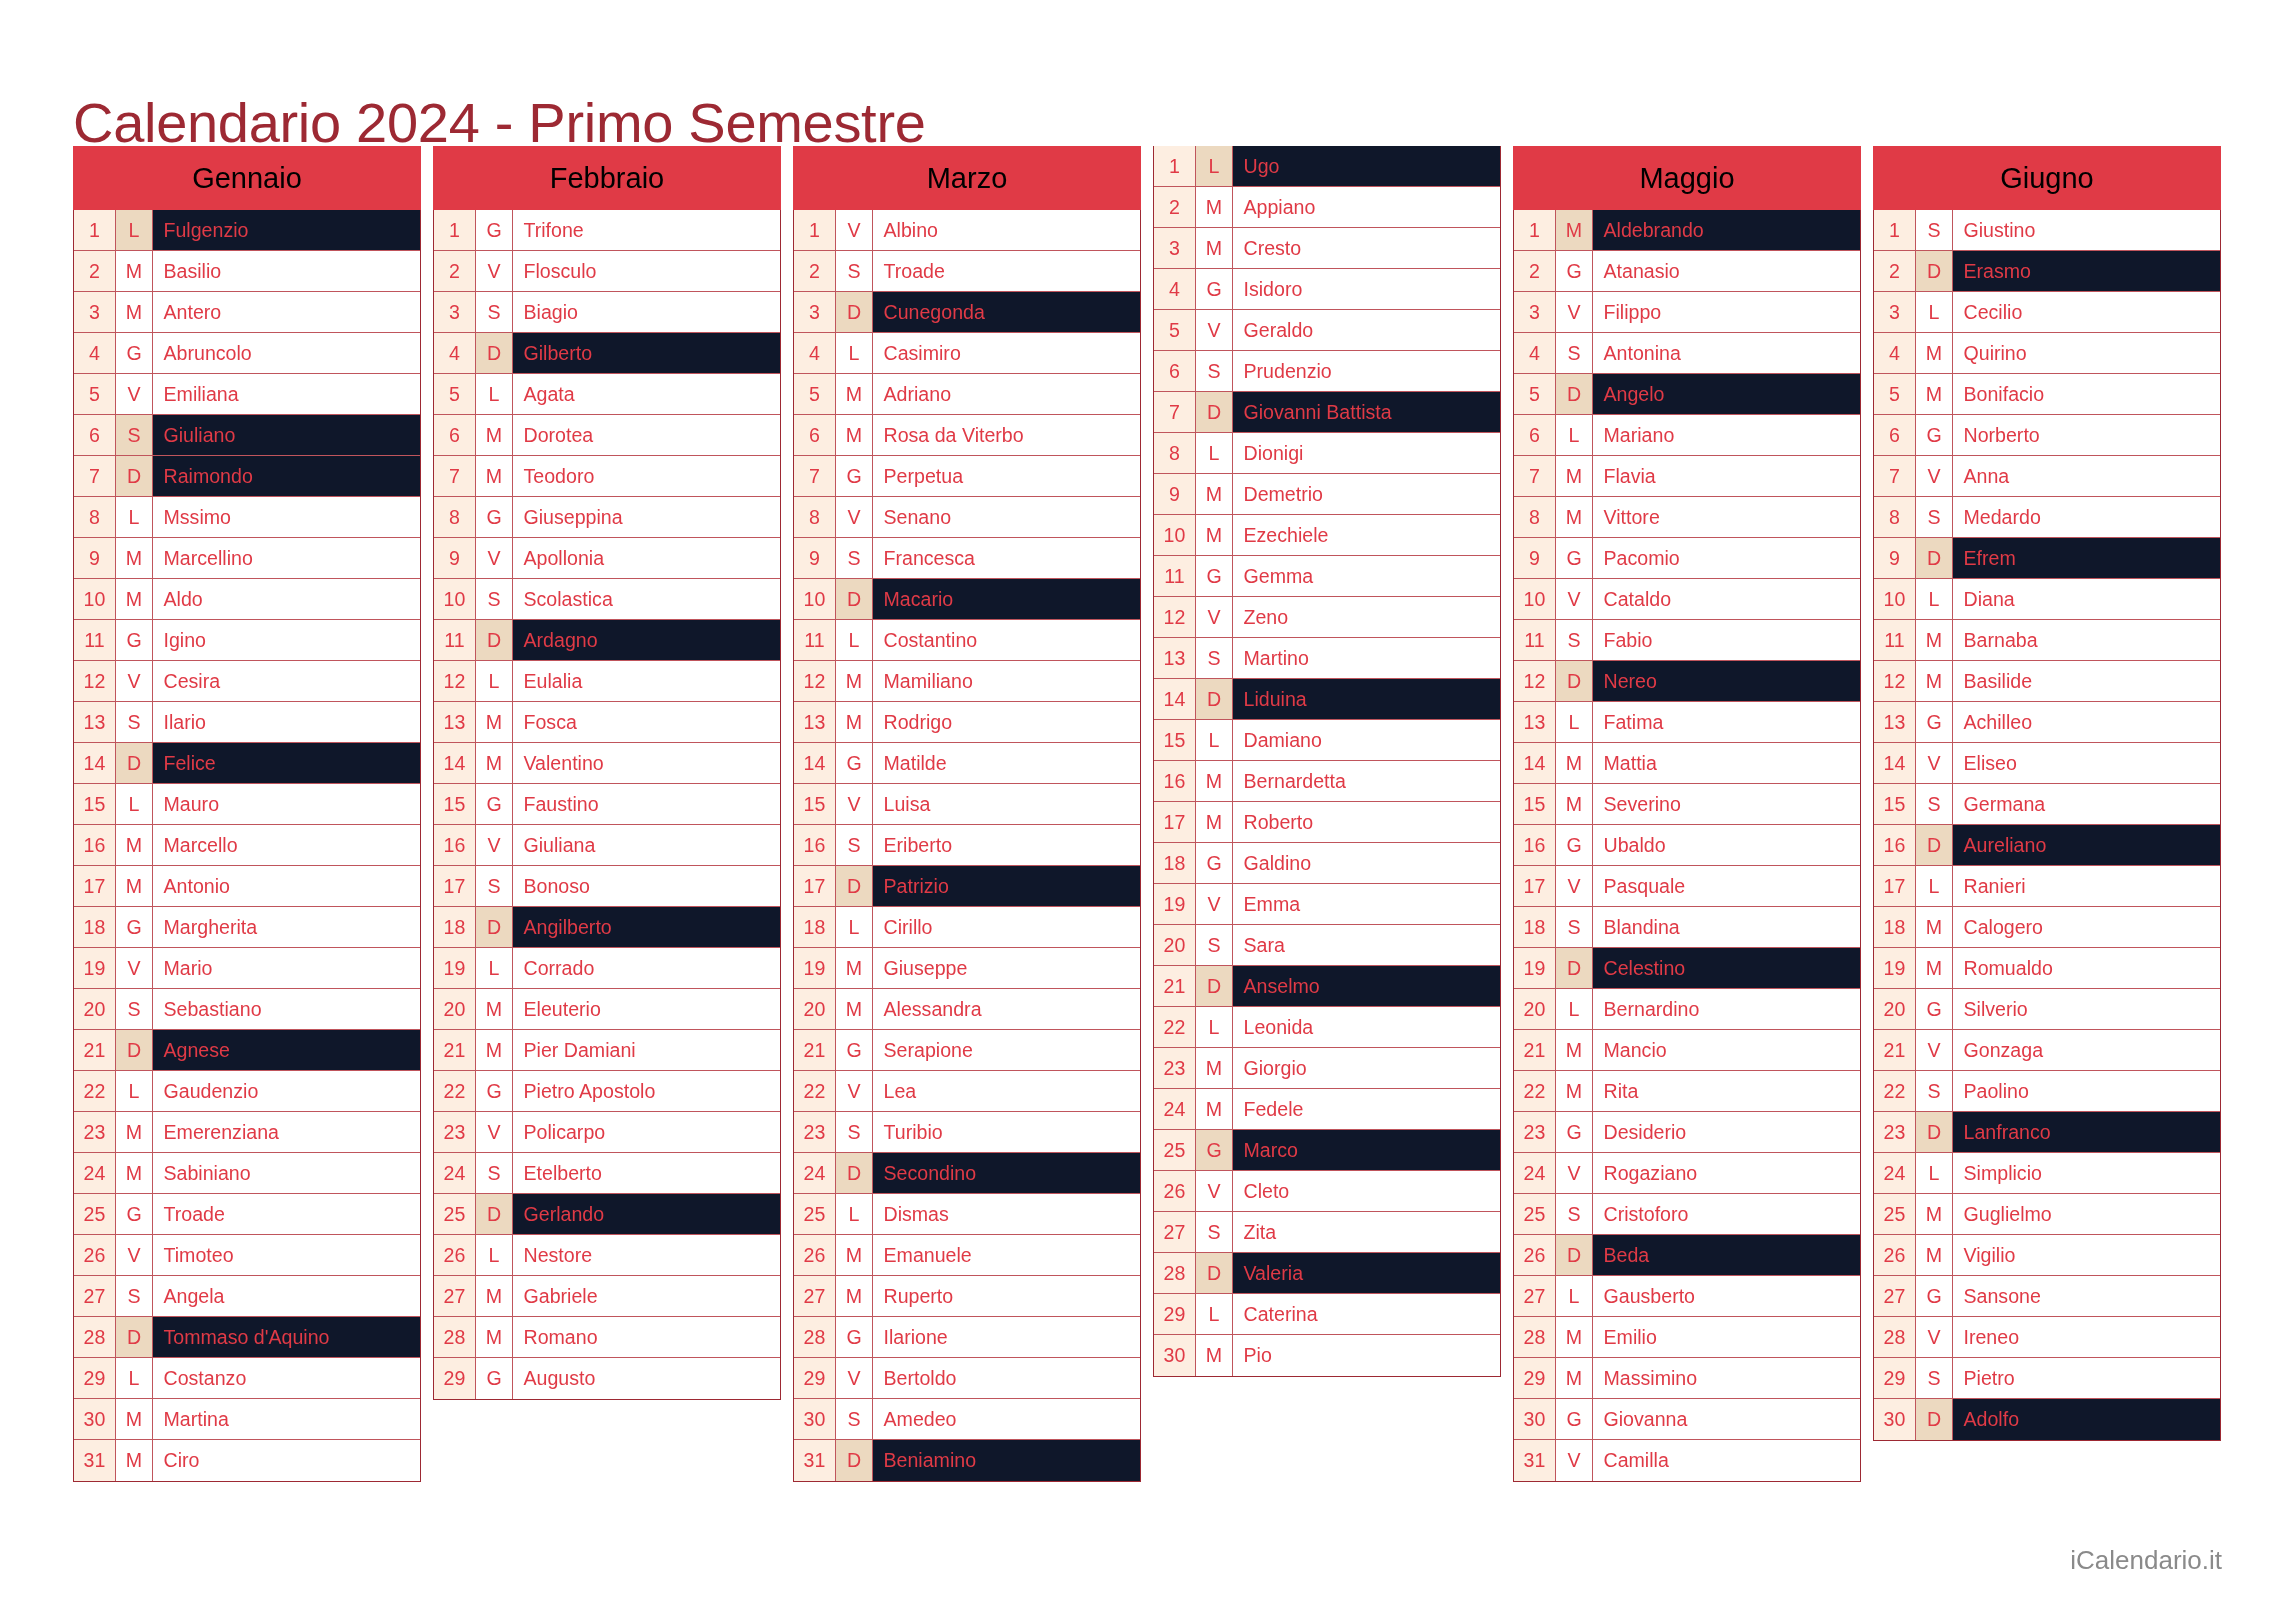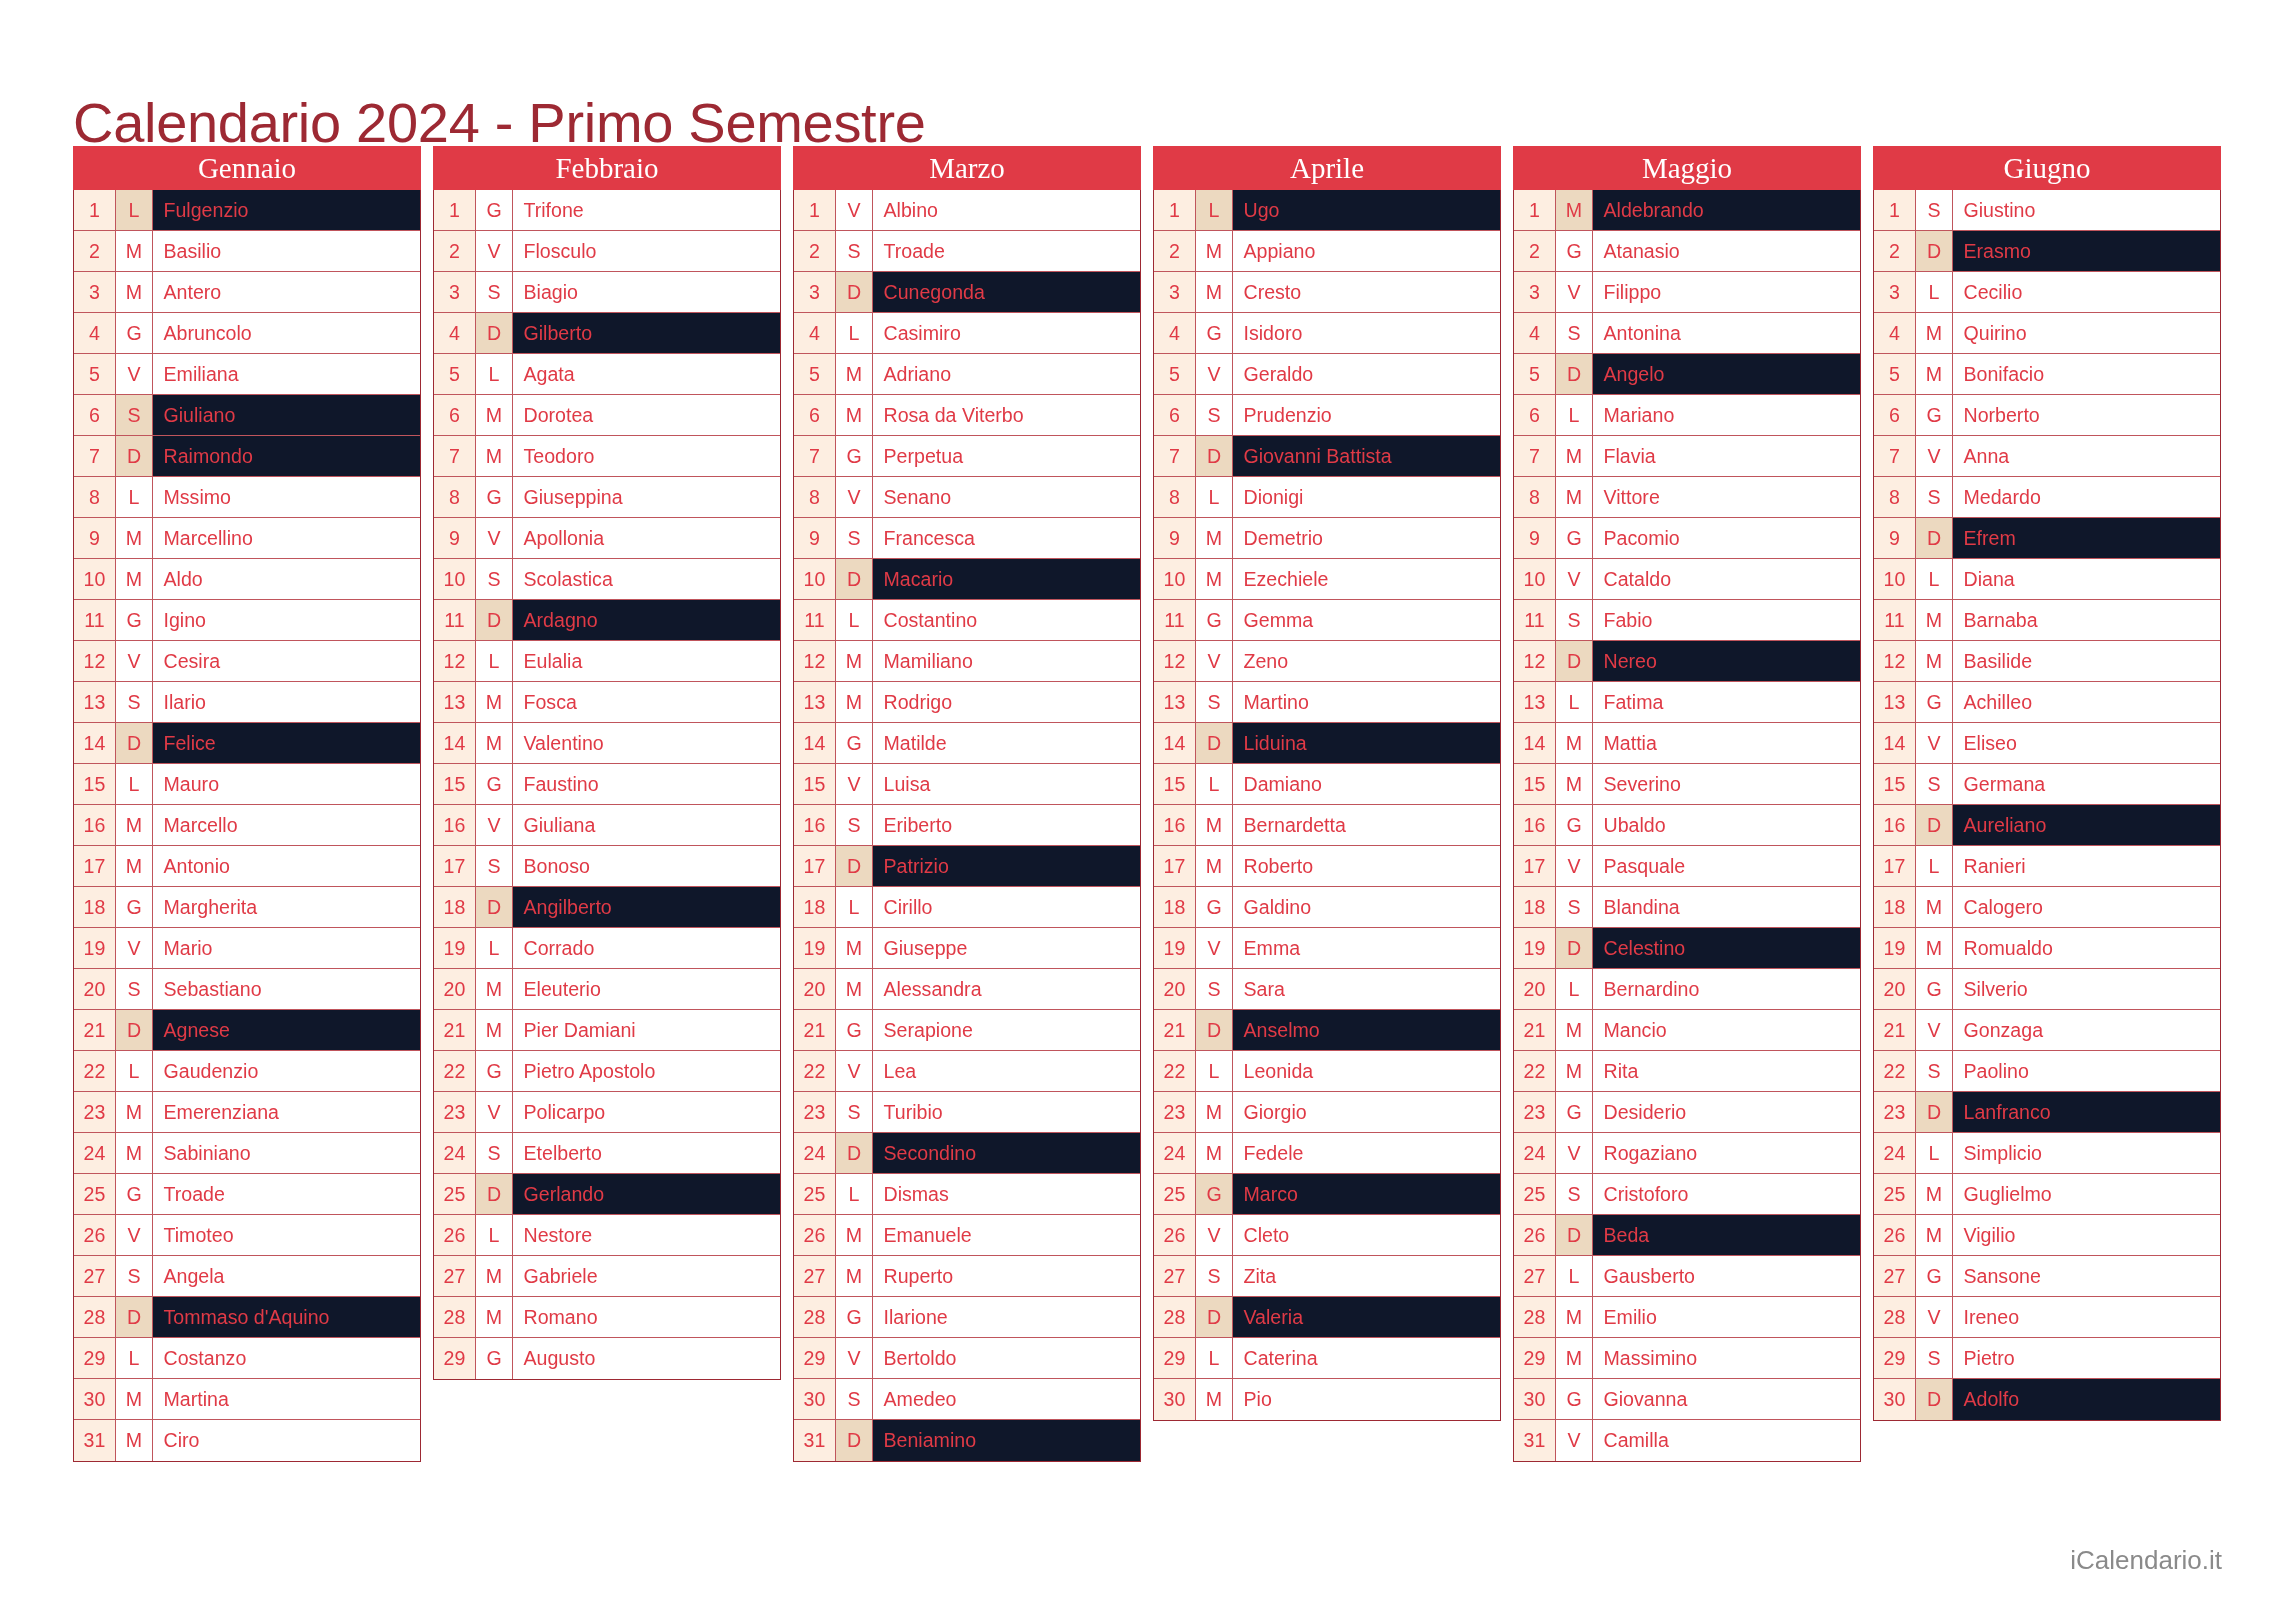--- a/index.html
+++ b/index.html
@@ -48,30 +48,29 @@
 
   .month-col {
     width: 358px;
     box-sizing: border-box;
     display: flex;
     flex-direction: column;
   }
   .month-col + .month-col { margin-left: 12px; }
 
   .month-header {
-    height: 44px;
+    height: 64px;
     background: #e03a46;
-    color: #ffffff;
+    color: #000000;
     font-size: 29px;
     display: flex;
     align-items: center;
     justify-content: center;
     box-sizing: border-box;
     border: 0.7px solid #e03a46;
-    font-family: Liberation Serif, serif;
   }
 
   .month-body {
     border-left: 1.3px solid #9d2933;
     border-right: 1.3px solid #9d2933;
     border-bottom: 1.3px solid #9d2933;
     box-sizing: border-box;
     background: #ffffff;
   }
 
@@ -608,21 +607,20 @@
             <div class="c-name">Amedeo</div>
           </div>
           <div class="day-row holiday">
             <div class="c-num">31</div>
             <div class="c-wd">D</div>
             <div class="c-name">Beniamino</div>
           </div>
         </div>
       </div>
       <div class="month-col">
-        <div class="month-header">Aprile</div>
         <div class="month-body">
           <div class="day-row holiday">
             <div class="c-num">1</div>
             <div class="c-wd">L</div>
             <div class="c-name">Ugo</div>
           </div>
           <div class="day-row">
             <div class="c-num">2</div>
             <div class="c-wd">M</div>
             <div class="c-name">Appiano</div>

